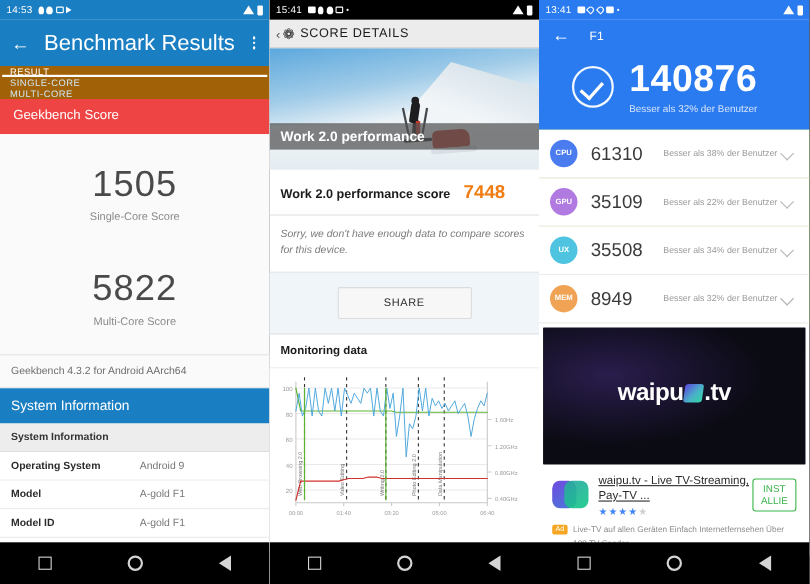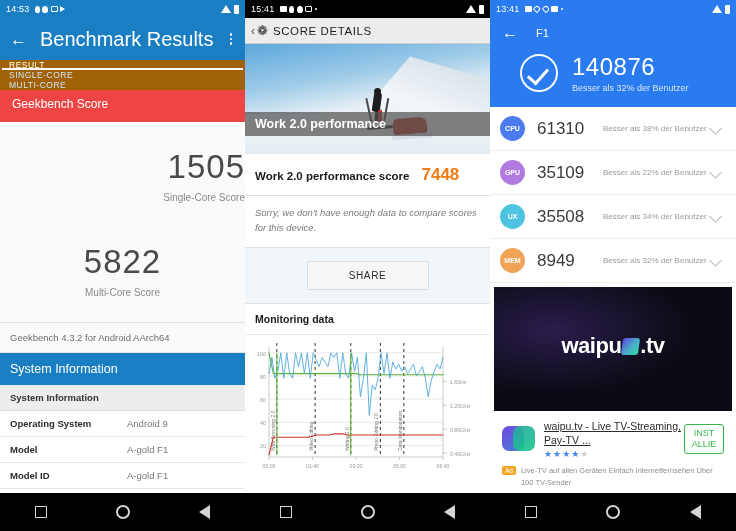--- a/index.html
+++ b/index.html
@@ -50,21 +50,21 @@
   .gb-kebab i { width: 2.5px; height: 2.5px; background: #fff; border-radius: 50%; display: block; }
   .gb-tabs { background: #a16207; display: flex; height: 30px; padding: 0 0; flex-direction: column; }
   .gb-tab { color: #cfe6f6; font-size: 8.5px; letter-spacing: .5px;
             display: flex; align-items: center; padding: 0 9px; position: relative; }
   .gb-tab.sel { color: #fff; }
   .gb-tab.sel::after { content:""; position: absolute; left: 2px; right: 2px; bottom: 0;
                        height: 2.5px; background: #fff; }
   .gb-sub { background: #ef4444; color: #fff; font-size: 12px;
             padding: 7px 12px 11px 12px; }
   .gb-body { background: #fafafa; }
-  .gb-scorebox { text-align: right; padding: 26px 0 18px 0; }
+  .gb-scorebox { text-align: center; padding: 26px 0 18px 0; }
   .gb-score { font-size: 33px; color: #4a4a4a; font-weight: 300; letter-spacing: 1px; }
   .gb-scorelabel { font-size: 10px; color: #8a8a8a; margin-top: 6px; }
   .gb-scorebox2 { text-align: center; padding: 22px 0 24px 0; }
   .gb-version { font-size: 9.5px; color: #6d6d6d; padding: 9px 10px;
                 border-top: 1px solid #e4e4e4; border-bottom: 1px solid #e4e4e4; background:#fafafa; }
   .gb-section { background: #1a7ec2; color: #fff; font-size: 12.5px; padding: 9px 10px; }
   .gb-rowhdr { background: #ededed; font-size: 9.5px; font-weight: bold; color: #333;
                padding: 7px 10px; border-bottom: 1px solid #dedede; }
   .gb-row { display: flex; font-size: 9.5px; padding: 7px 10px;
             border-bottom: 1px solid #e8e8e8; background: #fff; }
@@ -131,21 +131,21 @@
   .at-head { background: #2a7bf0; color: #fff; padding: 0 0 14px 0; }
   .at-topbar { display: flex; align-items: center; height: 30px; padding: 0 12px; }
   .at-back { font-size: 16px; }
   .at-dev { font-size: 11px; margin-left: 18px; }
   .at-mainrow { display: flex; align-items: center; padding: 5px 0 0 30px; }
   .at-check { width: 38px; height: 38px; border: 2px solid rgba(255,255,255,.95);
         border-radius: 50%; position: relative; flex: none; }
   .at-check::after { content:""; position: absolute; left: 10px; top: 8px; width: 9px; height: 17px;
         border-right: 3px solid #fff; border-bottom: 3px solid #fff; transform: rotate(42deg); }
   .at-scoreblk { margin-left: 14px; }
-  .at-total { font-size: 24px; font-weight: 400; letter-spacing: .5px; }
+  .at-total { font-size: 34px; font-weight: 700; letter-spacing: .5px; }
   .at-sub { font-size: 9px; color: #d6e4fb; margin-top: 2px; }
   .at-list { background: #84cc16; }
   .at-item { background: #fff; display: flex; align-items: center; height: 44px;
         padding: 0 10px; border-bottom: 1px solid #ececec; }
   .at-badge { width: 25px; height: 25px; border-radius: 50%; color: #fff; font-size: 7px;
         display: flex; align-items: center; justify-content: center; flex: none; font-weight: bold; }
   .at-val { font-size: 17px; color: #3b3b3b; margin-left: 12px; width: 66px; font-weight: 400; }
   .at-desc { font-size: 8px; color: #9a9a9a; line-height: 1.45; flex: 1; }
   .at-chev { width: 9px; height: 9px; border-right: 1.6px solid #b5b5b5;
         border-bottom: 1.6px solid #b5b5b5; transform: rotate(45deg); margin-right: 6px; }

